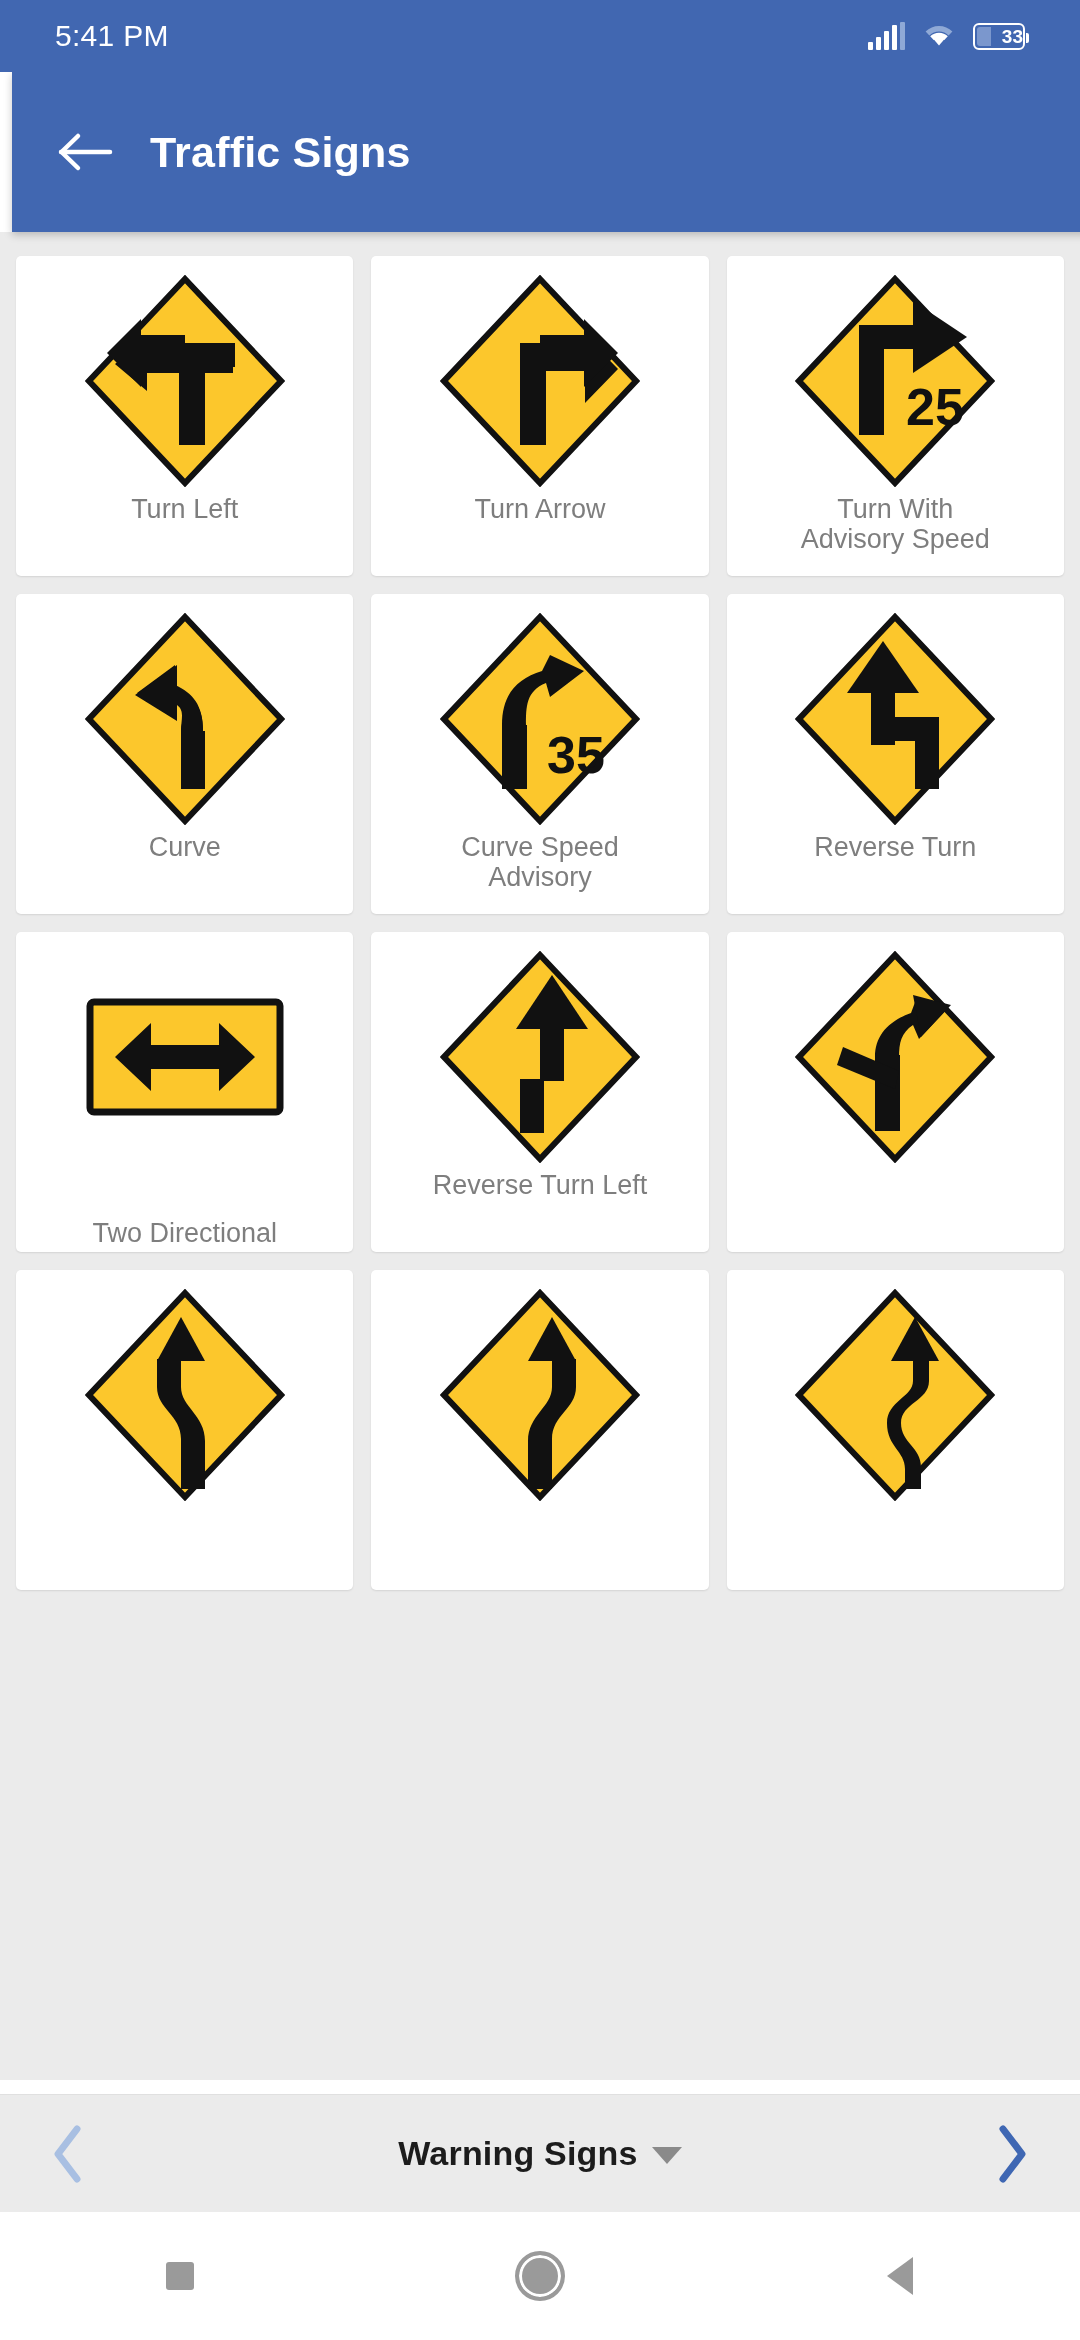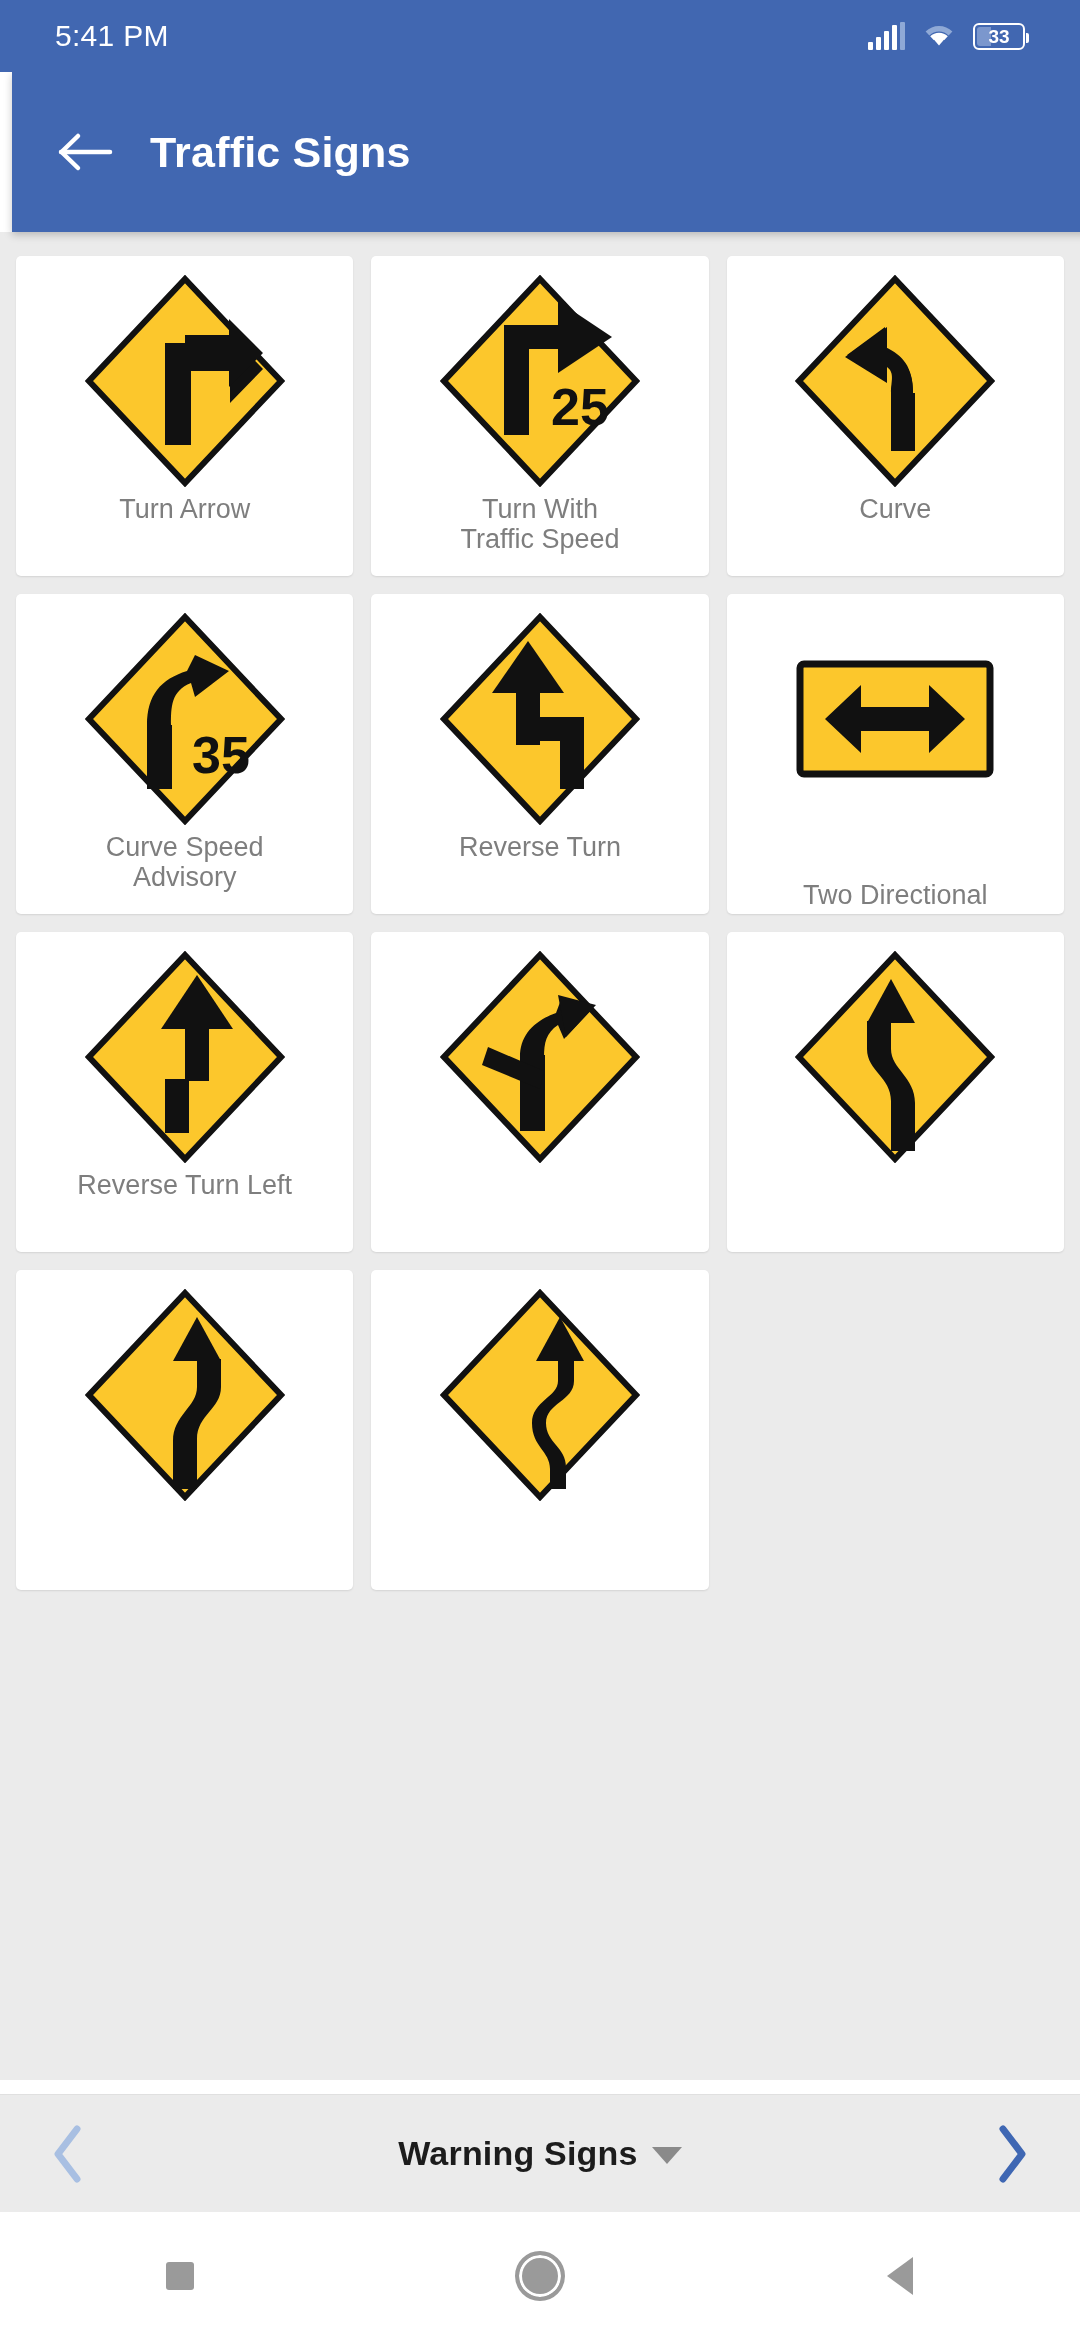--- a/index.html
+++ b/index.html
@@ -58,21 +58,21 @@
   .signal-bars i:nth-child(5) { height: 28px; background: #8fa9d6; }
 
   .battery {
     position: relative;
     width: 52px;
     height: 27px;
     border: 2.5px solid #ffffff;
     border-radius: 6px;
     display: flex;
     align-items: center;
-    justify-content: center;
+    justify-content: flex-end;
     box-sizing: border-box;
   }
   .battery::after {
     content: "";
     position: absolute;
     right: -6px;
     top: 8px;
     width: 3px;
     height: 10px;
     background: #ffffff;
@@ -293,20 +293,32 @@
       <path d="M3 23 H52" stroke="#ffffff" stroke-width="4.5" fill="none" stroke-linecap="round"></path>
       <path d="M20 7 L3.5 23 L20 39" stroke="#ffffff" stroke-width="4.5" fill="none" stroke-linecap="round" stroke-linejoin="round"></path>
     </svg>
   </div>
   <div class="appbar-title">Traffic Signs</div>
 </div>
 
 <div class="content">
   <div class="grid">
 
+    <div class="card">
+      <div class="sign-wrap">
+        <svg width="200" height="212" viewBox="0 0 200 212">
+          <polygon points="100,4 196,106 100,208 4,106" fill="#fcc72c" stroke="#111" stroke-width="6"></polygon>
+          <path d="M118 170 L118 98 L148 98 L148 80 L62 80 L62 62 L30 89 L62 116 L62 98 L94 98 L94 170 Z" fill="#111"></path>
+          <path d="M118 170 L118 100 L96 100 L96 170 Z" fill="#111"></path>
+          <path d="M95 68 L95 170 L120 170 L120 92 L150 92 L150 68 Z" fill="#111"></path>
+          <path d="M100 60 L100 96 L56 96 L56 112 L22 78 L56 44 L56 60 Z" fill="#111"></path>
+        </svg>
+      </div>
+      <div class="card-label">Turn Left</div>
+    </div>
 
     <div class="card">
       <div class="sign-wrap">
         <svg width="200" height="212" viewBox="0 0 200 212">
           <polygon points="100,4 196,106 100,208 4,106" fill="#fcc72c" stroke="#111" stroke-width="6"></polygon>
           <path d="M80 170 L80 68 L105 68 L105 92 L145 92 L145 60 L178 94 L145 128 L145 96 L105 96 L105 170 Z" fill="#111"></path>
           <path d="M100 60 L100 96 L144 96 L144 112 L178 78 L144 44 L144 60 Z" fill="#111"></path>
           <rect x="80" y="68" width="26" height="102" fill="#111"></rect>
         </svg>
       </div>
@@ -317,21 +329,21 @@
       <div class="sign-wrap">
         <svg width="200" height="212" viewBox="0 0 200 212">
           <polygon points="100,4 196,106 100,208 4,106" fill="#fcc72c" stroke="#111" stroke-width="6"></polygon>
           <rect x="64" y="50" width="25" height="110" fill="#111"></rect>
           <rect x="64" y="50" width="68" height="24" fill="#111"></rect>
           <path d="M118 26 L172 62 L118 98 Z" fill="#111"></path>
           <text x="140" y="150" font-family="Liberation Sans, sans-serif" font-size="52" font-weight="bold" text-anchor="middle" fill="#111">25</text>
         </svg>
       </div>
       <div class="card-label" style="white-space:pre-line">Turn With
-Traffic Speed</div>
+Advisory Speed</div>
     </div>
 
     <div class="card">
       <div class="sign-wrap">
         <svg width="200" height="212" viewBox="0 0 200 212">
           <polygon points="100,4 196,106 100,208 4,106" fill="#fcc72c" stroke="#111" stroke-width="6"></polygon>
           <path d="M118 172 L118 118 C118 92 108 80 90 72 L90 72 L90 52 L52 80 L90 104 L90 88 C104 96 96 108 96 118 L96 172 Z" fill="#111"></path>
           <path d="M118 176 L118 116 C118 96 110 84 92 76 L92 52 L50 82 L92 108 L92 92 C100 98 96 106 96 118 L96 176 Z" fill="#111"></path>
           <rect x="96" y="118" width="24" height="58" fill="#111"></rect>
         </svg>

